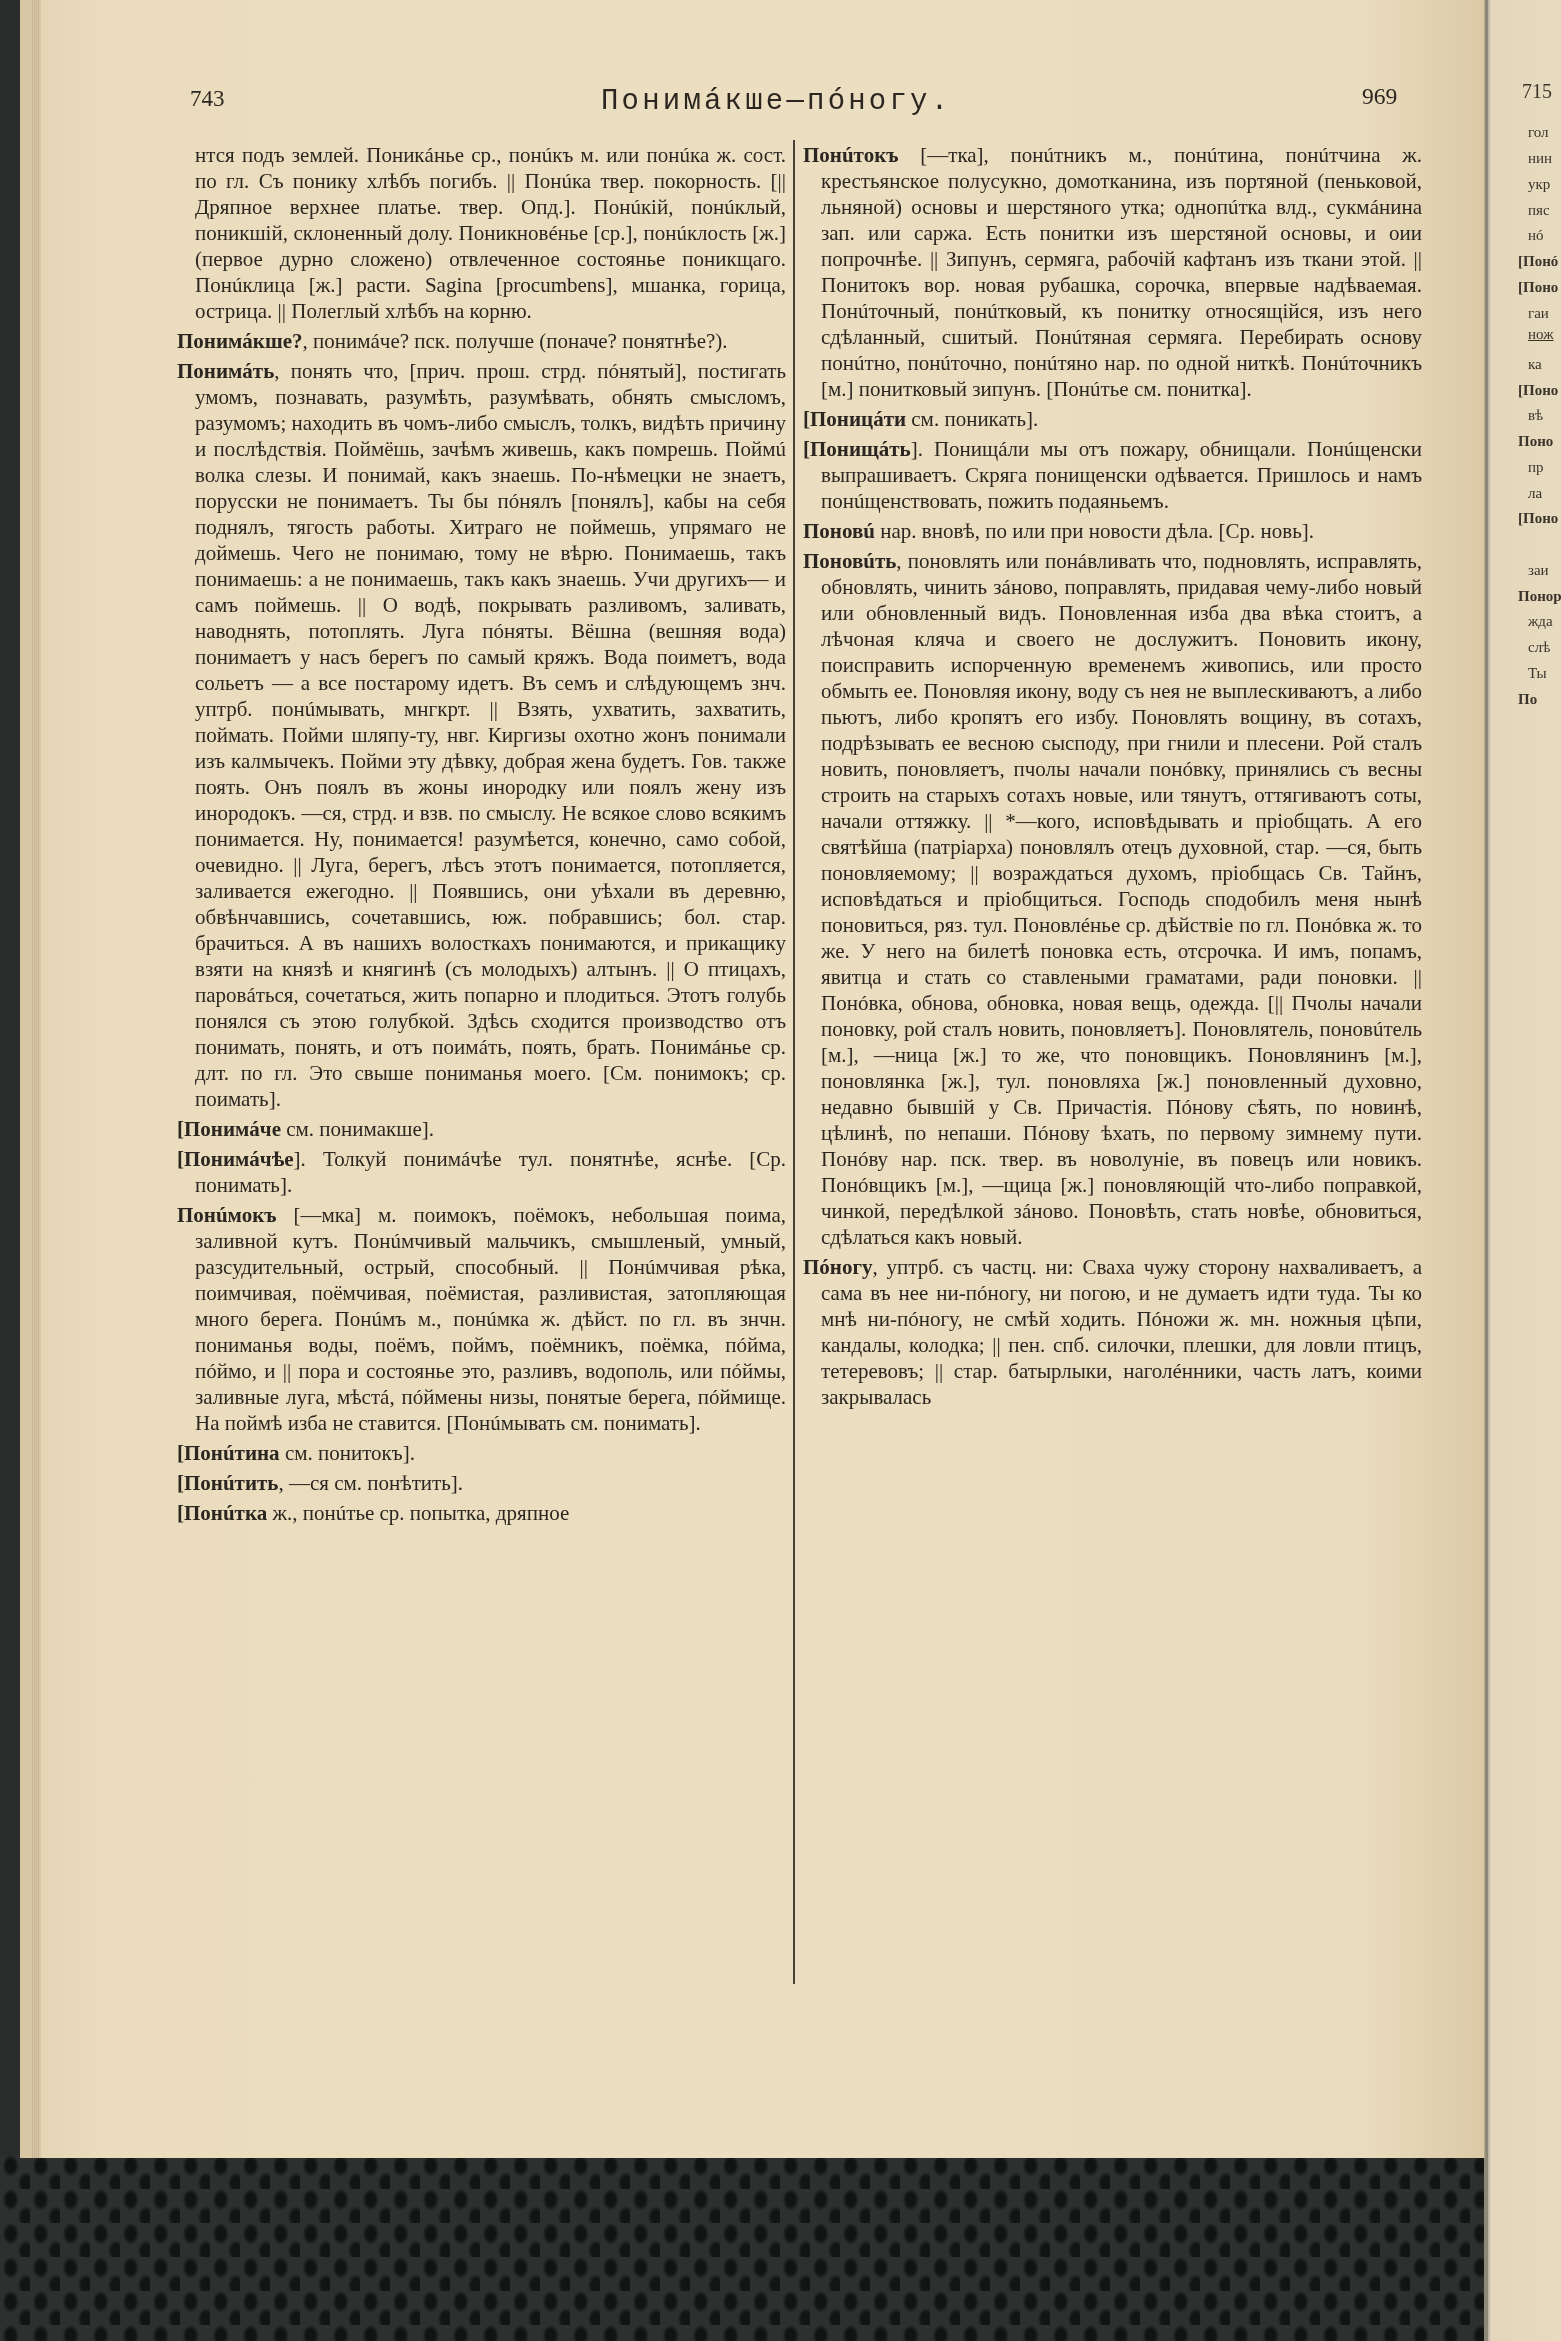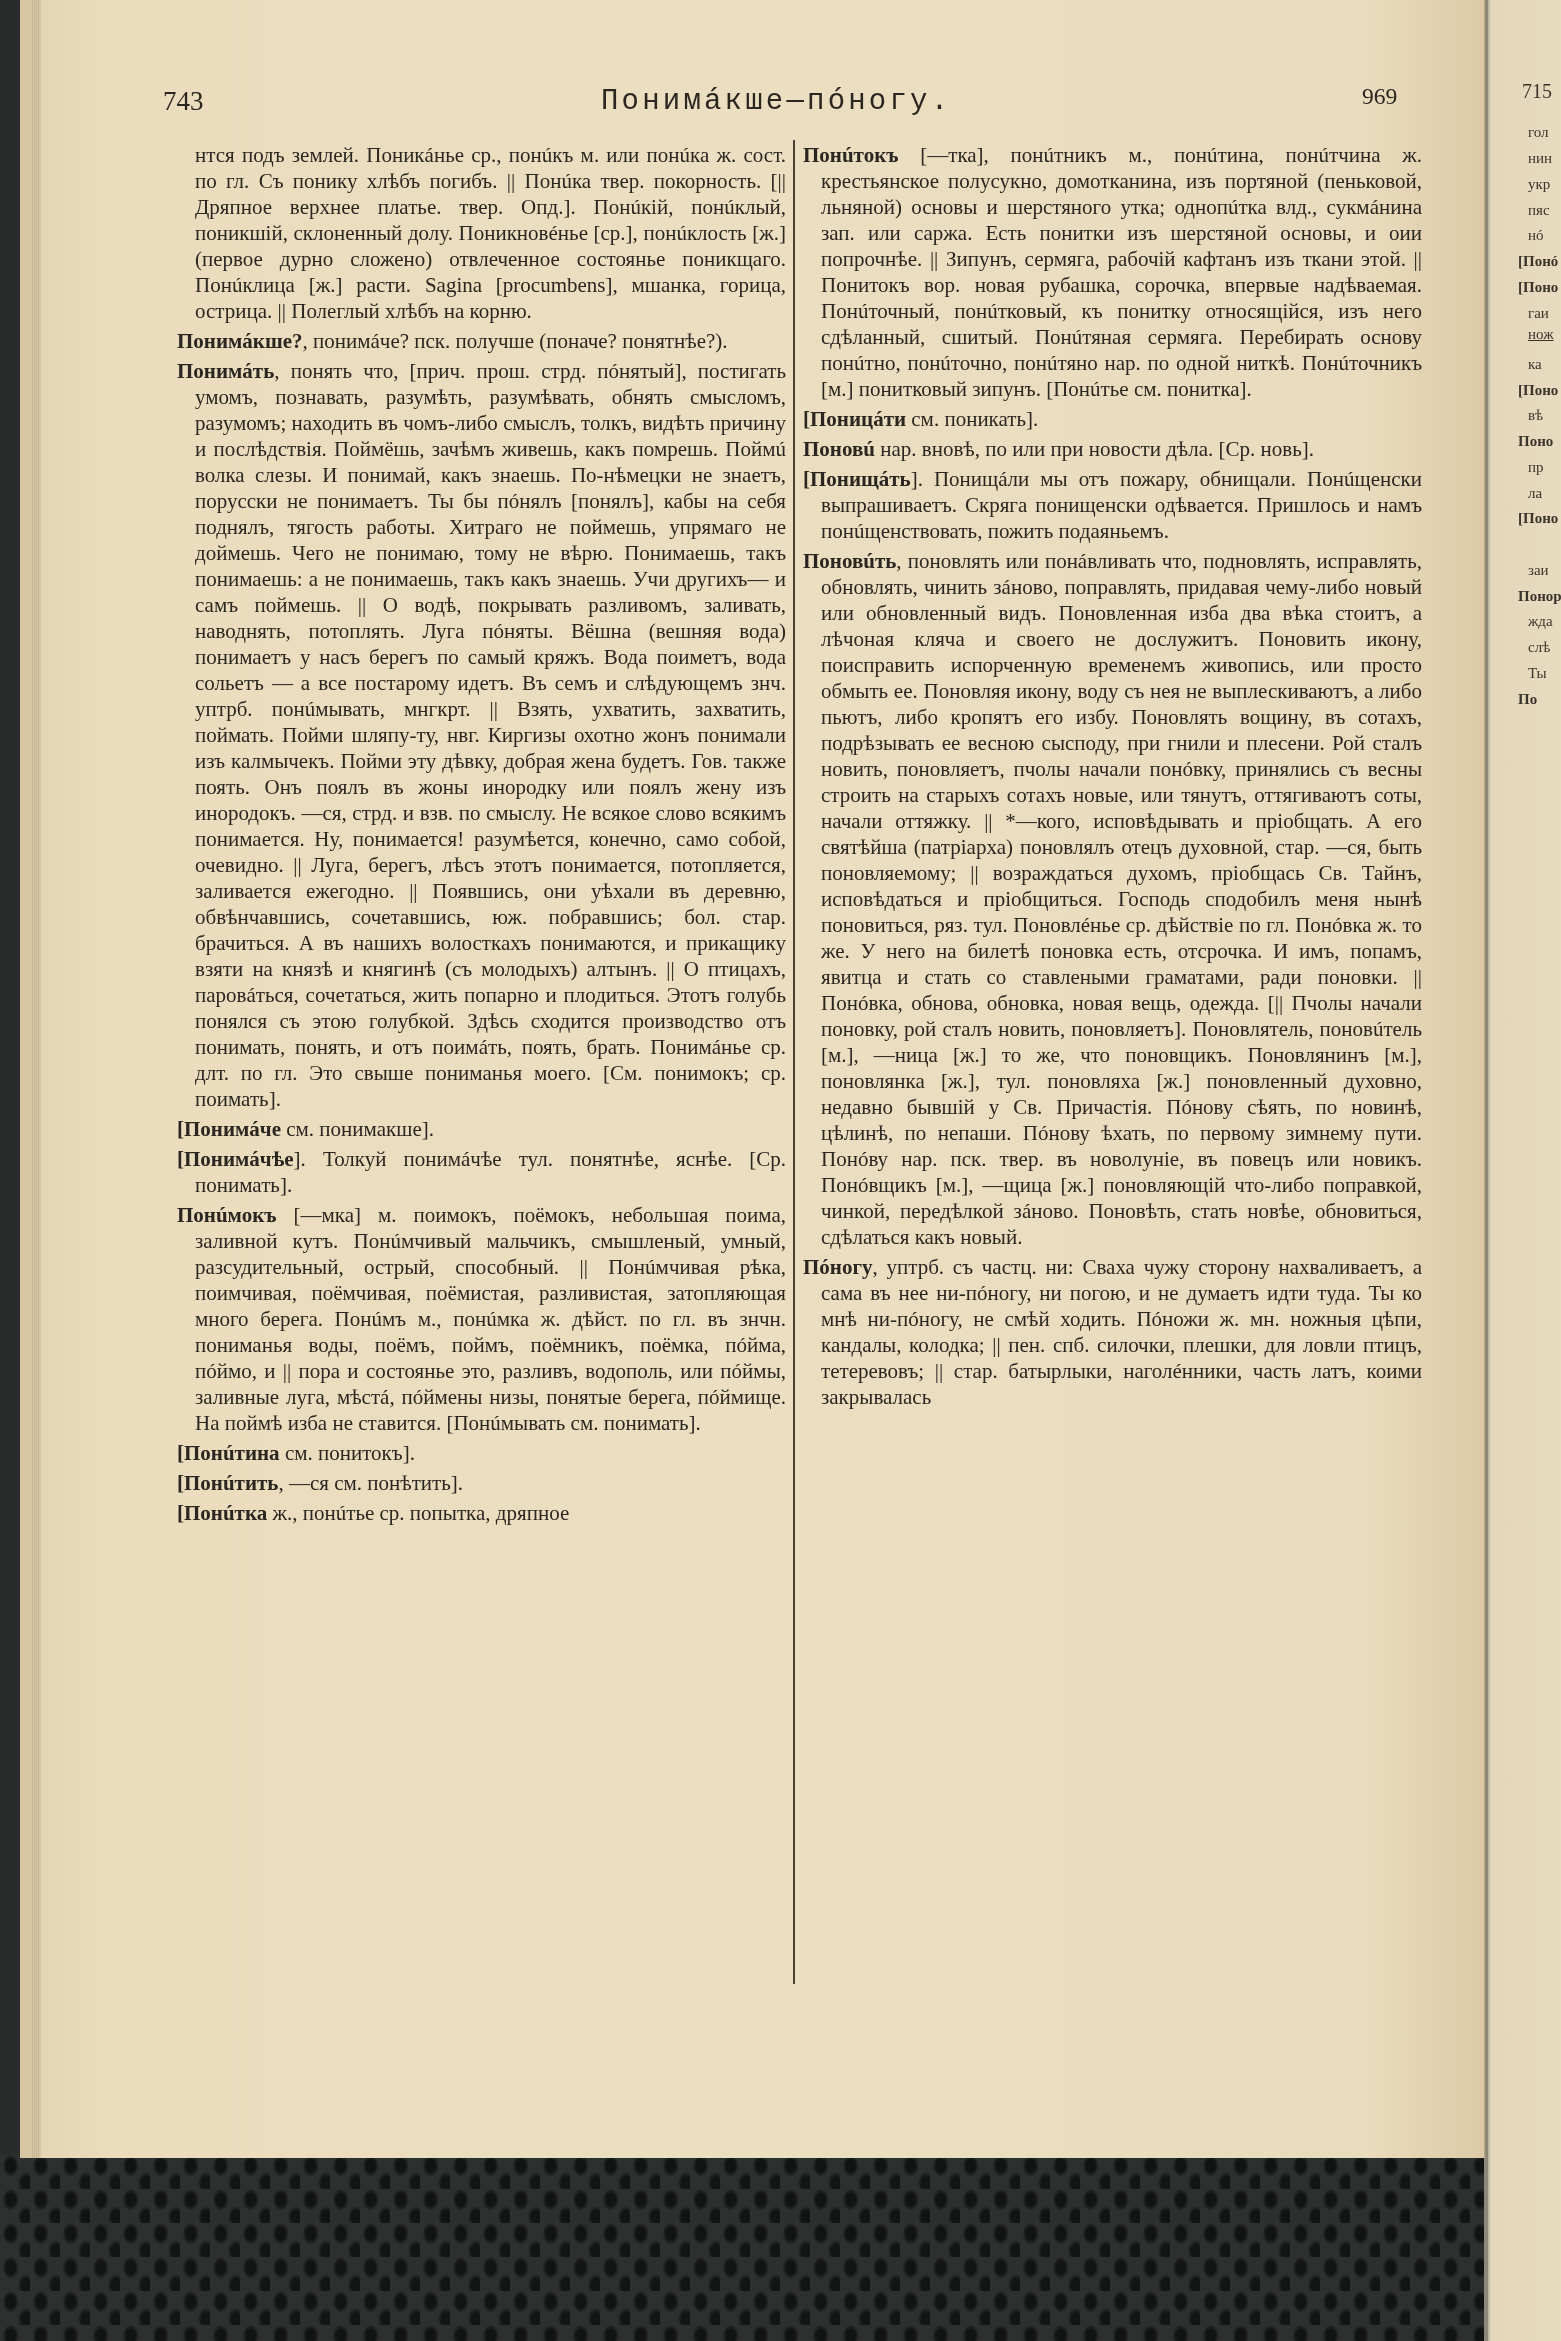--- a/index.html
+++ b/index.html
@@ -28,21 +28,21 @@
   .next-page {
     position:absolute; left:1484px; top:0; width:77px; height:2342px;
     background:linear-gradient(90deg,#bfb8a4 0 5.4px,#e3d6ba 6.4px,#e8dcc0 100%);
     overflow:hidden;
   }
   .next-page .np-num { position:absolute; left:38px; top:80px; font-size:20px; color:#3a342b; }
   .next-page .np-line { position:absolute; left:44px; font-size:15px; color:#3a342b; white-space:nowrap; }
   .next-page .np-line.b { left:34px; font-weight:bold; }
   .gutter-fold { position:absolute; left:1484px; top:0; width:4.3px; height:2342px; background:#8d8878; }
 
-  .hdr-left  { position:absolute; left:163px; top:86px; font-size:27px; }
+  .hdr-left  { position:absolute; left:190px; top:86px; font-size:23px; }
   .hdr-title { position:absolute; left:601px; top:85px; font-size:29px; letter-spacing:3.2px; font-family:"Liberation Mono","DejaVu Sans Mono",monospace; }
   .hdr-right { position:absolute; left:1362px; top:83px; font-size:23.6px; }
 
   .col { position:absolute; top:138px; font-size:21px; line-height:26px; text-align:justify; }
   .col-left  { left:173px;  width:617px; }
   .col-right { left:799px; width:627px; }
   .divider { position:absolute; left:793px; top:140px; width:1.6px; height:1844px; background:#4a4136; }
 
   .entry { padding-left:18px; text-indent:-18px; margin:4px; }
   .entry.cont { text-indent:0; }
@@ -100,18 +100,18 @@
   <p class="entry"><span class="hw">[Понúтина</span> см. понитокъ].</p>
   <p class="entry"><span class="hw">[Понúтить</span>, —ся см. понѣтить].</p>
   <p class="entry"><span class="hw">[Понúтка</span> ж., понúтье ср. попытка, дряпное</p>
 </div>
 
 <div class="divider"></div>
 
 <div class="col col-right">
   <p class="entry"><span class="hw">Понúтокъ</span> [—тка], понúтникъ м., понúтина, понúтчина ж. крестьянское полусукно, домотканина, изъ портяной (пеньковой, льняной) основы и шерстяного утка; однопúтка влд., сукмáнина зап. или саржа. Есть понитки изъ шерстяной основы, и оии попрочнѣе. || Зипунъ, сермяга, рабочій кафтанъ изъ ткани этой. || Понитокъ вор. новая рубашка, сорочка, впервые надѣваемая. Понúточный, понúтковый, къ понитку относящійся, изъ него сдѣланный, сшитый. Понúтяная сермяга. Перебирать основу понúтно, понúточно, понúтяно нар. по одной ниткѣ. Понúточникъ [м.] понитковый зипунъ. [Понúтье см. понитка].</p>
   <p class="entry"><span class="hw">[Поницáти</span> см. поникать].</p>
+  <p class="entry"><span class="hw">[Понищáть</span>]. Понищáли мы отъ пожару, обнищали. Понúщенски выпрашиваетъ. Скряга понищенски одѣвается. Пришлось и намъ понúщенствовать, пожить подаяньемъ.</p>
   <p class="entry"><span class="hw">Поновú</span> нар. вновѣ, по или при новости дѣла. [Ср. новь].</p>
-  <p class="entry"><span class="hw">[Понищáть</span>]. Понищáли мы отъ пожару, обнищали. Понúщенски выпрашиваетъ. Скряга понищенски одѣвается. Пришлось и намъ понúщенствовать, пожить подаяньемъ.</p>
   <p class="entry"><span class="hw">Поновúть</span>, поновлять или понáвливать что, подновлять, исправлять, обновлять, чинить зáново, поправлять, придавая чему-либо новый или обновленный видъ. Поновленная изба два вѣка стоитъ, а лѣчоная кляча и своего не дослужитъ. Поновить икону, поисправить испорченную временемъ живопись, или просто обмыть ее. Поновляя икону, воду съ нея не выплескиваютъ, а либо пьютъ, либо кропятъ его избу. Поновлять вощину, въ сотахъ, подрѣзывать ее весною сысподу, при гнили и плесени. Рой сталъ новить, поновляетъ, пчолы начали понóвку, принялись съ весны строить на старыхъ сотахъ новые, или тянутъ, оттягиваютъ соты, начали оттяжку. || *—кого, исповѣдывать и пріобщать. А его святѣйша (патріарха) поновлялъ отецъ духовной, стар. —ся, быть поновляемому; || возраждаться духомъ, пріобщась Св. Тайнъ, исповѣдаться и пріобщиться. Господь сподобилъ меня нынѣ поновиться, ряз. тул. Поновлéнье ср. дѣйствіе по гл. Понóвка ж. то же. У него на билетѣ поновка есть, отсрочка. И имъ, попамъ, явитца и стать со ставлеными граматами, ради поновки. || Понóвка, обнова, обновка, новая вещь, одежда. [|| Пчолы начали поновку, рой сталъ новить, поновляетъ]. Поновлятель, поновúтель [м.], —ница [ж.] то же, что поновщикъ. Поновлянинъ [м.], поновлянка [ж.], тул. поновляха [ж.] поновленный духовно, недавно бывшій у Св. Причастія. Пóнову сѣять, по новинѣ, цѣлинѣ, по непаши. Пóнову ѣхать, по первому зимнему пути. Понóву нар. пск. твер. въ новолуніе, въ повецъ или новикъ. Понóвщикъ [м.], —щица [ж.] поновляющій что-либо поправкой, чинкой, передѣлкой зáново. Поновѣть, стать новѣе, обновиться, сдѣлаться какъ новый.</p>
   <p class="entry"><span class="hw">Пóногу</span>, уптрб. съ частц. ни: Сваха чужу сторону нахваливаетъ, а сама въ нее ни-пóногу, ни погою, и не думаетъ идти туда. Ты ко мнѣ ни-пóногу, не смѣй ходить. Пóножи ж. мн. ножныя цѣпи, кандалы, колодка; || пен. спб. силочки, плешки, для ловли птицъ, тетеревовъ; || стар. батырлыки, наголéнники, часть латъ, коими закрывалась</p>
 </div>
 
 
 </body></html>

